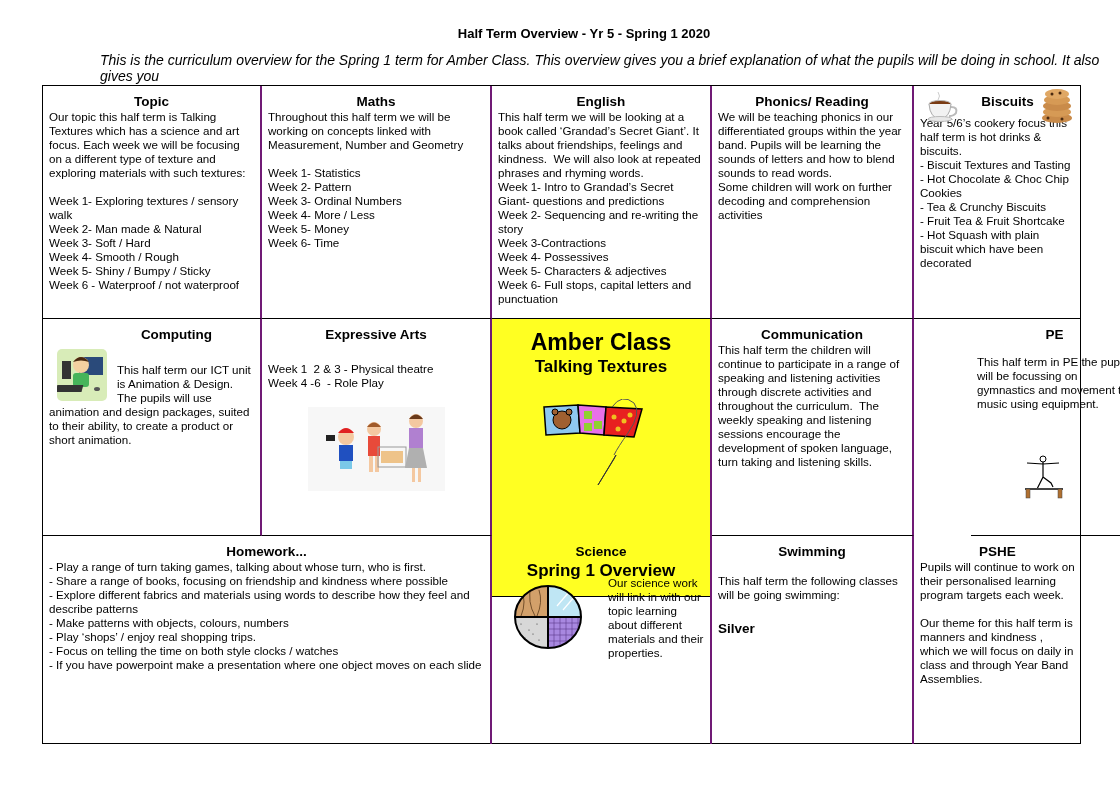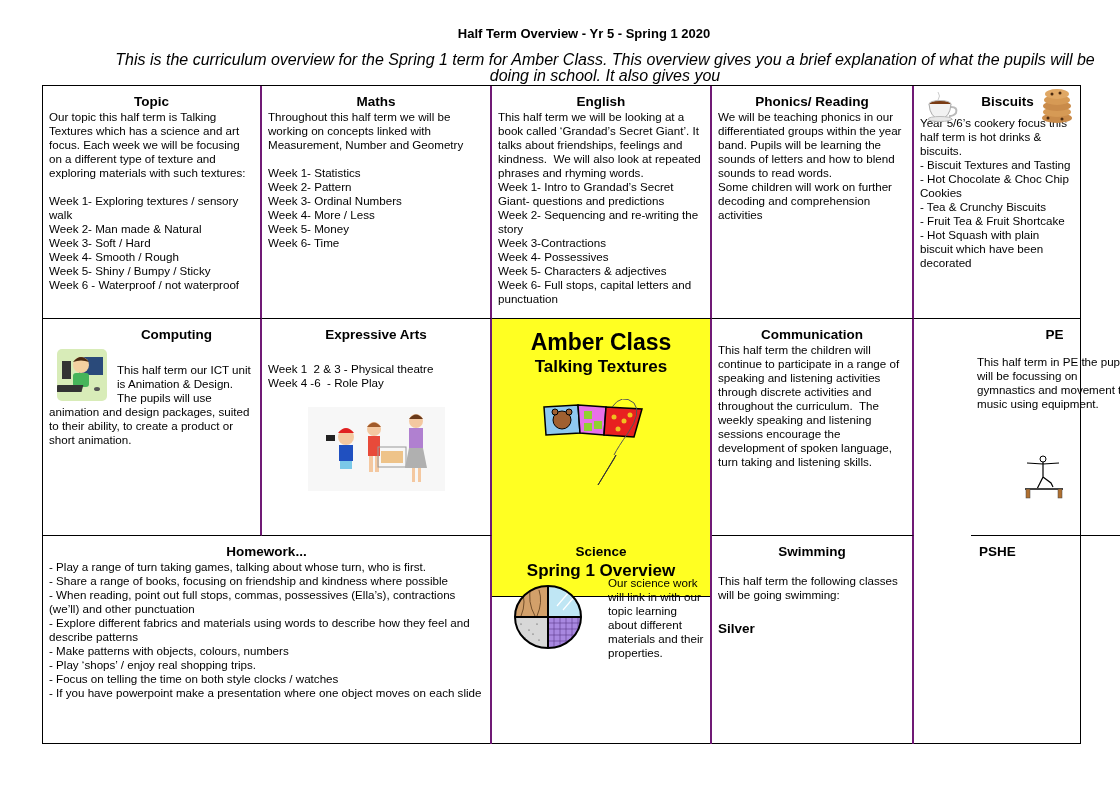--- a/index.html
+++ b/index.html
@@ -1,18 +1,18 @@
 <!DOCTYPE html>
 <html><head>
 <meta charset="utf-8">
 <style>
   html, body { margin: 0; padding: 0; background: #ffffff; }
   body { width: 1120px; height: 785px; position: relative; font-family: "Liberation Sans", sans-serif; color: #000; overflow: hidden; }
   .title { position: absolute; left: 0; top: 26px; width: 1168px; text-align: center; font-weight: bold; font-size: 13px; }
-  .intro { position: absolute; left: 100px; top: 52px; width: 1010px; text-align: center; font-style: italic; font-size: 16px; line-height: 16px; }
+  .intro { position: absolute; left: 100px; top: 52px; width: 1010px; text-align: left; font-style: italic; font-size: 14px; line-height: 16px; }
   .grid { position: absolute; left: 42px; top: 85px; width: 1039px; height: 659px; border: 1px solid #000; box-sizing: border-box; }
   .cell { position: absolute; box-sizing: border-box; border-right: 2px solid #701a75; border-bottom: 1px solid #000; padding: 8px 6px 4px 6px; font-size: 11.6px; line-height: 14px; overflow: hidden; }
   .cell.lastcol { border-right: none; }
   .cell.lastrow { border-bottom: none; }
   .hd { font-weight: bold; font-size: 13.5px; text-align: center; line-height: 16px; }
   .body-text { white-space: pre-wrap; }
   .yellow { background: #ffff22; }
   .amber-title { font-weight: bold; font-size: 23px; text-align: center; line-height: 28px; margin-top: 0; }
   .amber-sub { font-weight: bold; font-size: 17px; text-align: center; line-height: 22px; }
   .amber-foot { position: absolute; bottom: 18px; left: 0; right: 0; text-align: center; font-weight: bold; font-size: 17px; }
@@ -169,21 +169,20 @@
       <rect x="3" y="34" width="4" height="9" fill="#b07030" stroke="#444" stroke-width="0.5"></rect>
       <rect x="35" y="34" width="4" height="9" fill="#b07030" stroke="#444" stroke-width="0.5"></rect>
     </svg>
   </div>
 
   <div class="cell lastrow" style="left:0;top:450px;width:449px;height:208px;">
     <div class="hd">Homework...</div>
     <div>
       <div> - Play a range of turn taking games, talking about whose turn, who is first.</div>
       <div>- Share a range of books, focusing on friendship and kindness where possible</div>
-      <div>- When reading, point out full stops, commas, possessives (Ella’s), contractions (we’ll) and other punctuation</div>
       <div>- Explore different fabrics and materials using words to describe how they feel and describe patterns</div>
       <div>- Make patterns with objects, colours, numbers</div>
       <div>- Play ‘shops’ / enjoy real shopping trips.</div>
       <div>- Focus on telling the time on both style clocks / watches</div>
       <div>- If you have powerpoint make a presentation where one object moves on each slide</div>
     </div>
   </div>
   <div class="cell lastrow" style="left:449px;top:450px;width:220px;height:208px;">
     <div class="hd">Science</div>
     <svg class="img" style="left:21px;top:48px;" width="70" height="66" viewBox="0 0 70 66">
@@ -215,15 +214,18 @@
     </svg>
     <div class="body-text" style="position:absolute;left:116px;top:40px;width:100px;">Our science work will link in with our topic learning about different materials and their properties.</div>
   </div>
   <div class="cell lastrow" style="left:669px;top:450px;width:202px;height:208px;">
     <div class="hd">Swimming</div>
     <div class="body-text" style="margin-top:14px;">This half term the following classes will be going swimming:</div>
     <div style="margin-top:20px;font-weight:bold;font-size:13.5px;">Silver</div>
   </div>
   <div class="cell lastcol lastrow" style="left:871px;top:450px;width:167px;height:208px;">
     <div class="hd">PSHE</div>
+    <div class="body-text">Pupils will continue to work on their personalised learning program targets each week.
+
+Our theme for this half term is manners and kindness , which we will focus on daily in class and through Year Band Assemblies.</div>
   </div>
 
 </div>
 
 </body></html>

